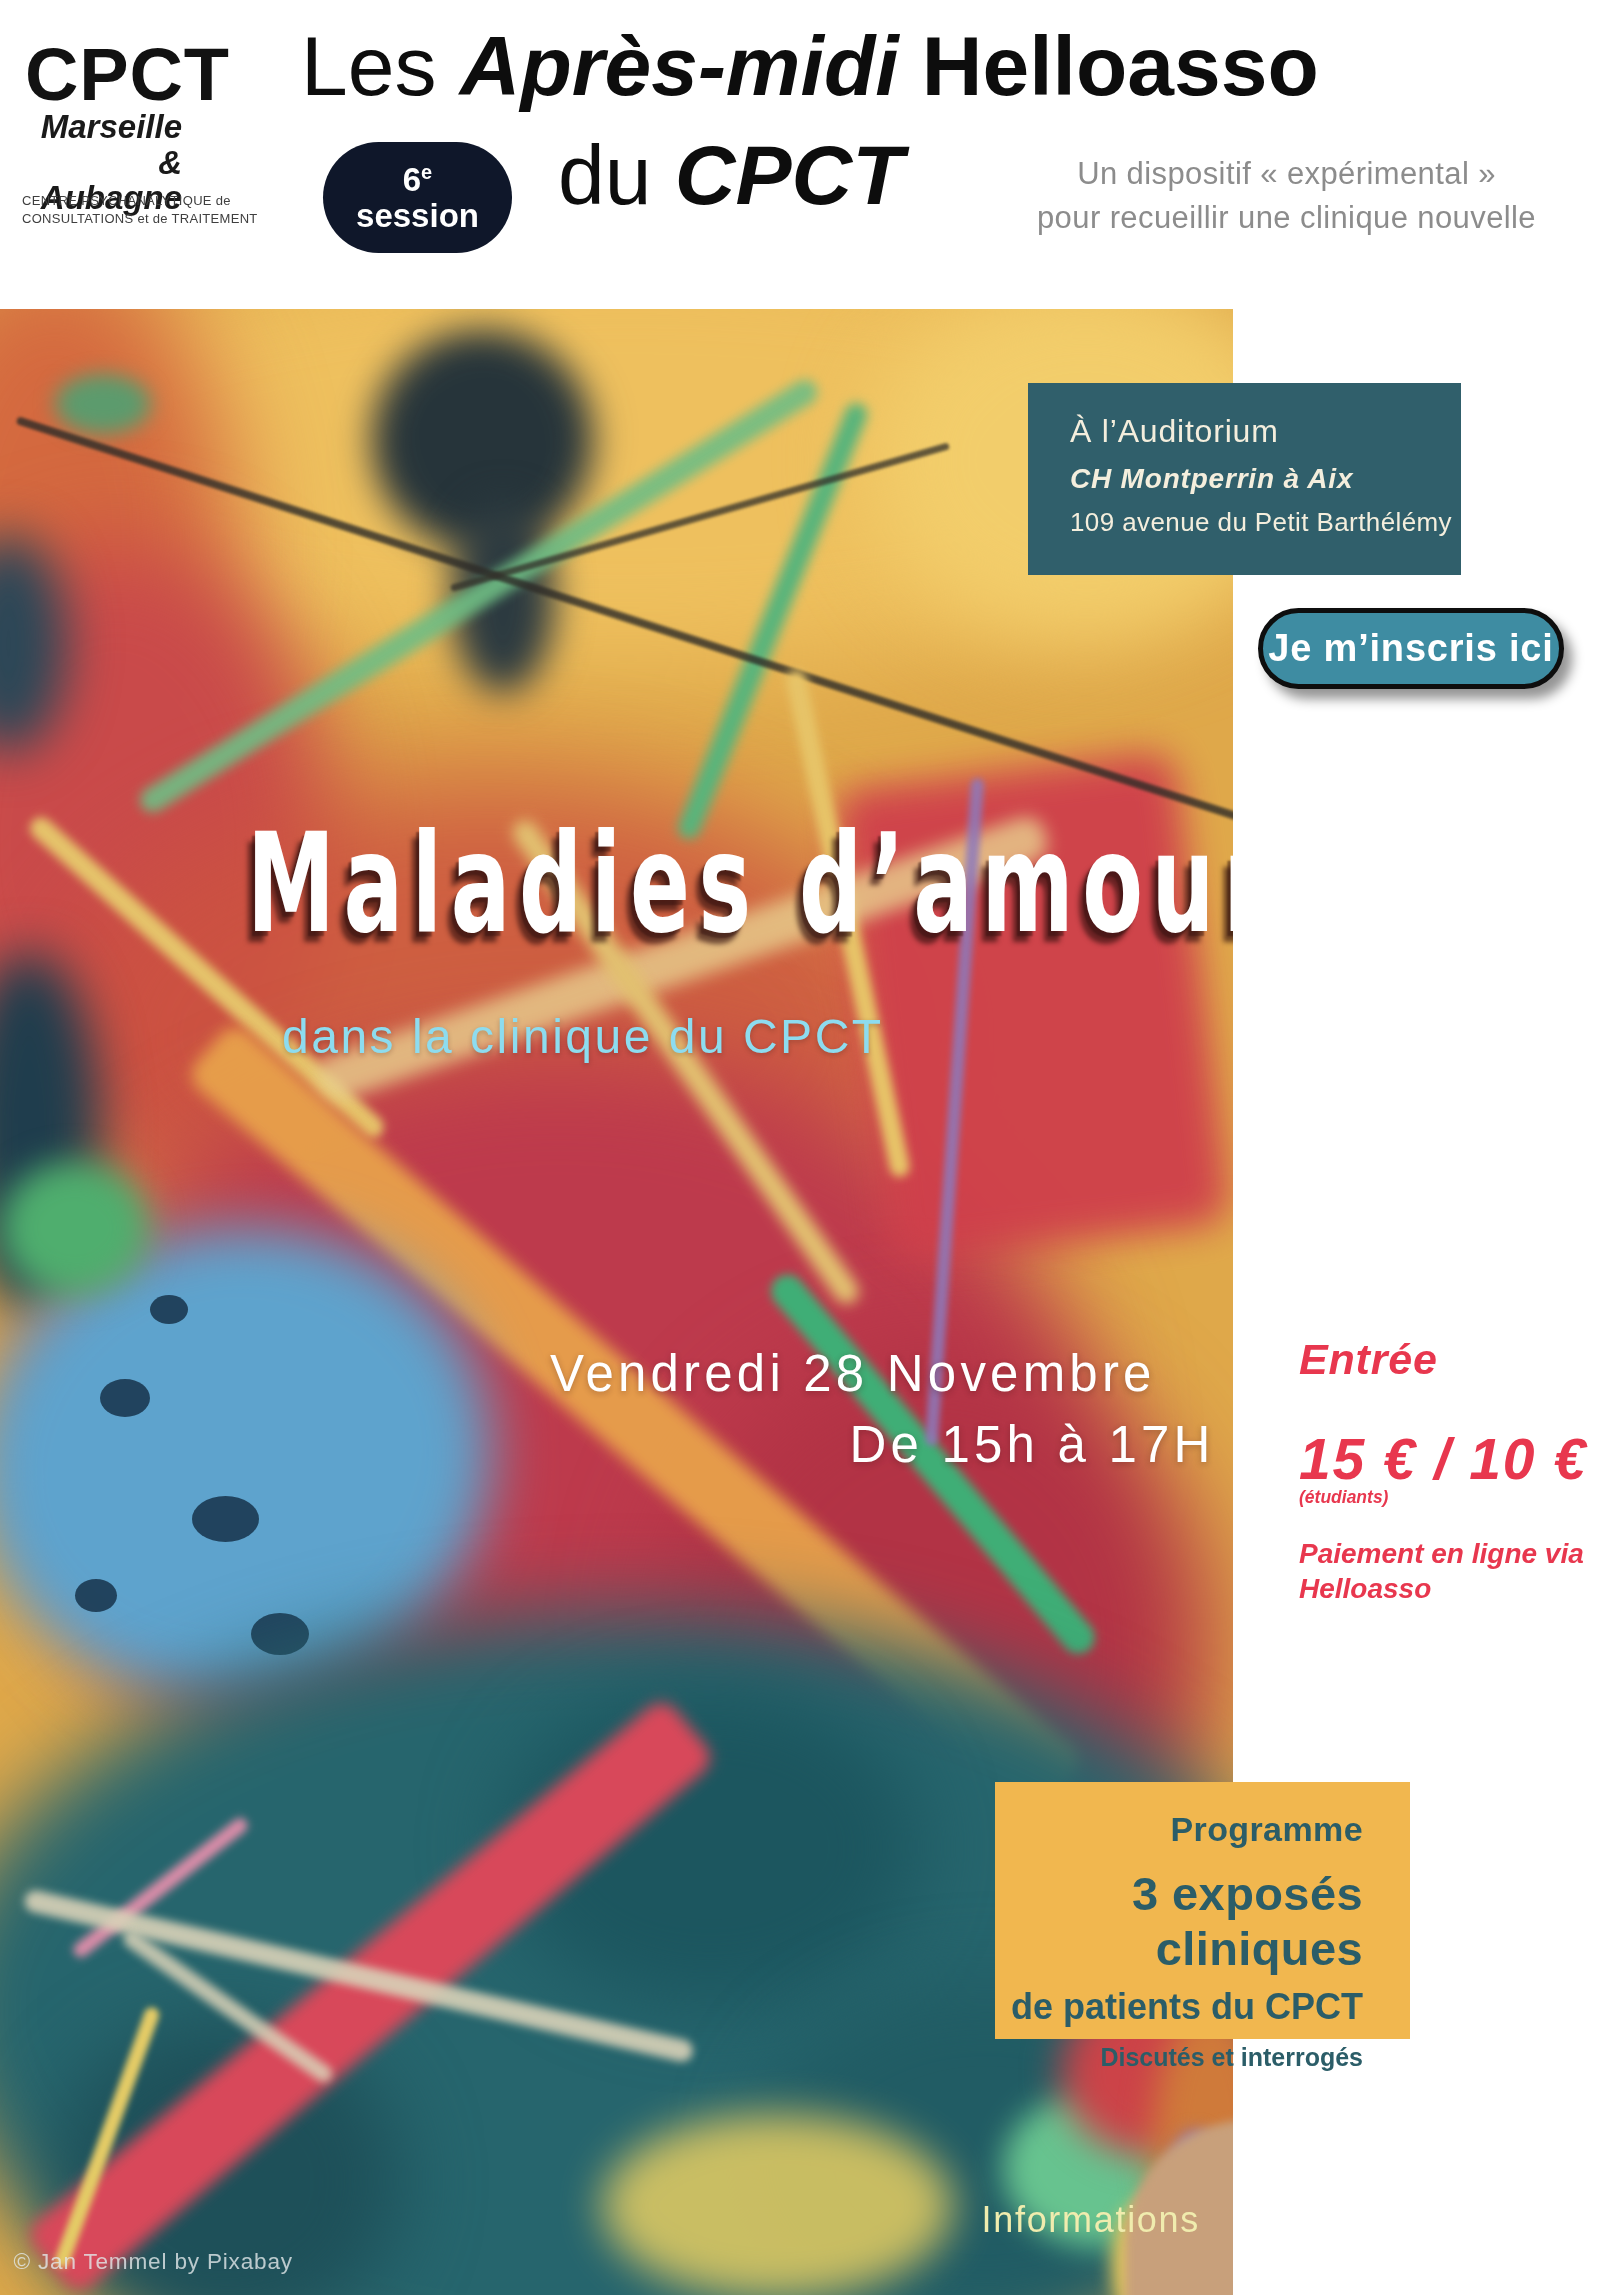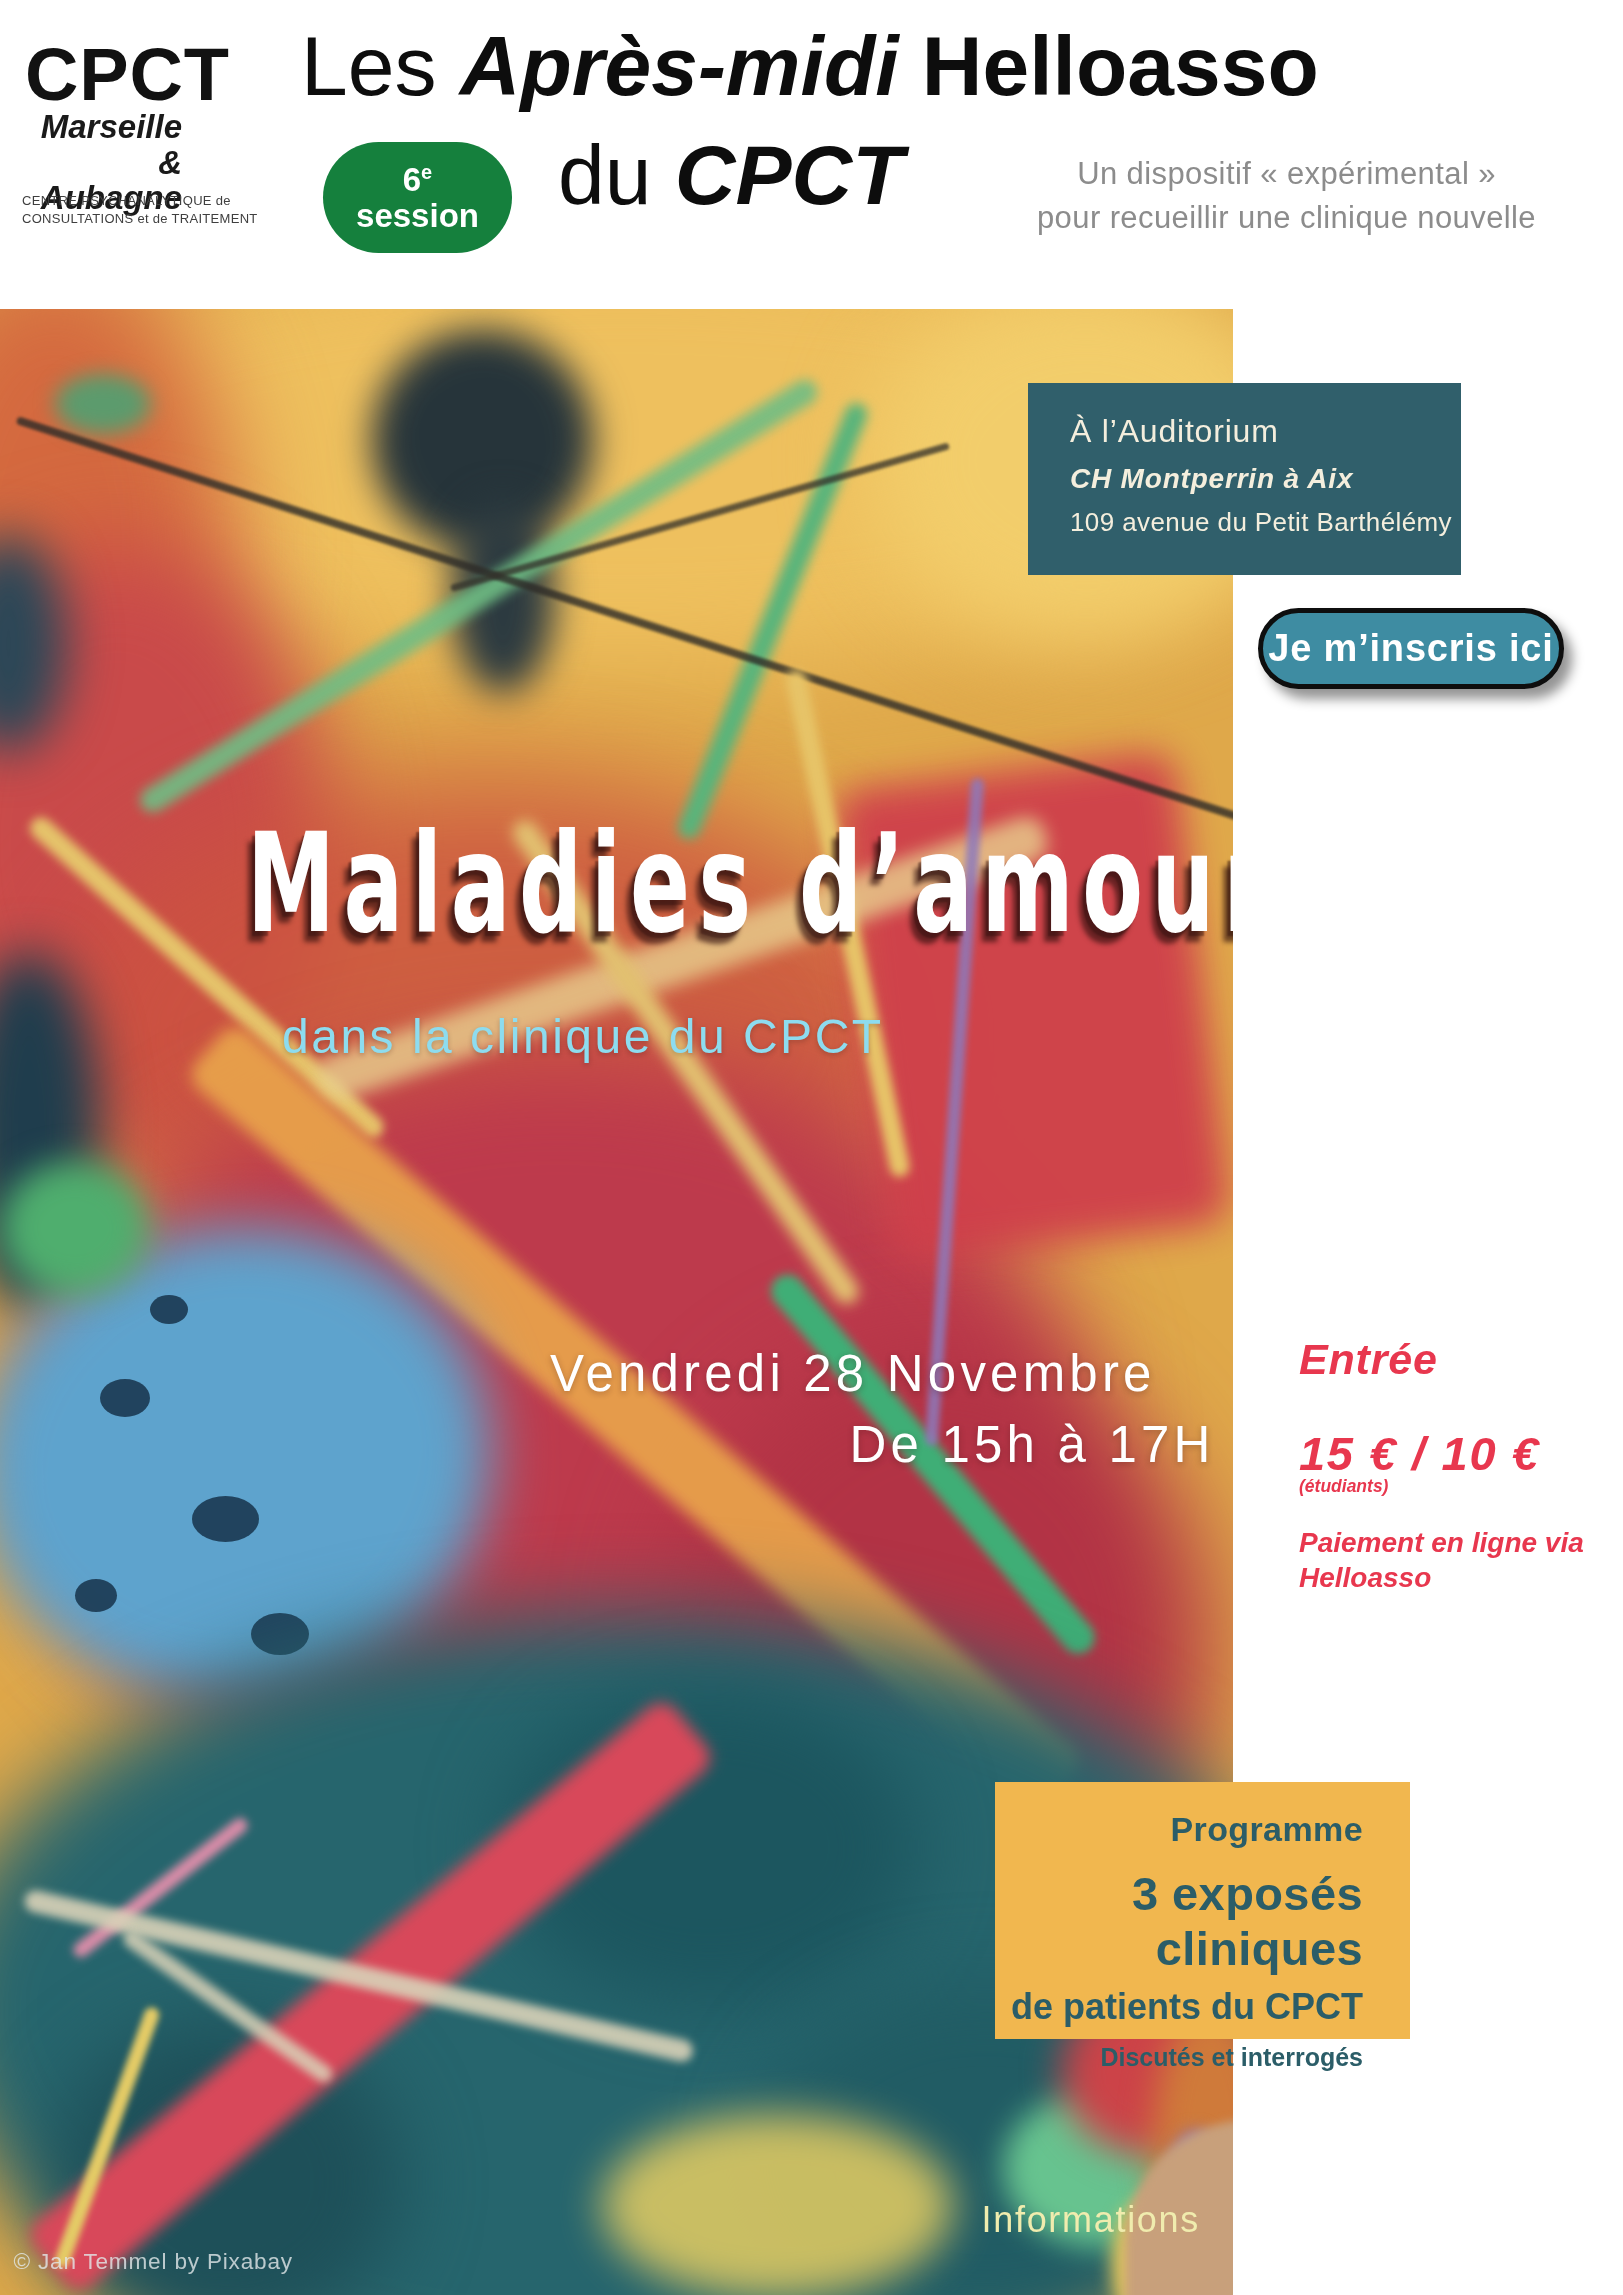--- a/index.html
+++ b/index.html
@@ -8,21 +8,21 @@
 
   
   .logo-acronym{position:absolute;left:25px;top:32px;font-size:74px;font-weight:700;
     letter-spacing:0.8px;color:#121212;}
   .logo-cities{position:absolute;left:15px;top:109px;width:167px;text-align:right;
     font-style:italic;font-weight:700;color:#1a1a1a;font-size:33px;line-height:1.08;}
   .logo-sub{position:absolute;left:22px;top:192px;font-size:13px;color:#3f3f3f;
     letter-spacing:0.3px;line-height:1.4;font-weight:400;}
 
   .badge{position:absolute;left:323px;top:142px;width:189px;height:111px;border-radius:58px;
-    background:#15803d;color:#ffffff;text-align:center;font-weight:700;
+    background:#0f172a;color:#ffffff;text-align:center;font-weight:700;
     display:flex;flex-direction:column;justify-content:center;line-height:1.1;}
   .badge .l1{font-size:33px;}
   .badge sup{font-size:20px;}
   .badge .l2{font-size:33px;}
 
   .title-l1{position:absolute;left:301px;top:18.4px;font-size:84px;color:#0d0d0d;white-space:nowrap;}
   .title-l2{position:absolute;left:558px;top:127px;font-size:84px;color:#0d0d0d;white-space:nowrap;}
   .t-reg{font-weight:400;}
   .t-bi{font-weight:700;font-style:italic;}
   .t-b{font-weight:700;}
@@ -60,21 +60,21 @@
 
   
   .cta{position:absolute;left:1258px;top:608px;width:306px;height:81px;border-radius:48px;
     background:#3e8ca2;border:5.8px solid #0e0e0e;box-sizing:border-box;cursor:pointer;
     box-shadow:8.4px 10px 11.7px rgba(0,0,0,.42);display:flex;align-items:center;justify-content:center;
     color:#ffffff;font-size:38px;font-weight:700;letter-spacing:0.8px;z-index:6;}
 
   
   .price-block{position:absolute;left:1299px;top:1335px;width:292px;color:#e8374e;z-index:6;font-style:italic;}
   .price-h{font-size:43px;font-weight:700;letter-spacing:0.8px;}
-  .price-v{font-size:47px;font-weight:700;letter-spacing:1.7px;margin-top:42px;white-space:nowrap;}
+  .price-v{font-size:57px;font-weight:700;letter-spacing:1.7px;margin-top:42px;white-space:nowrap;}
   .price-n{font-size:17.5px;font-weight:700;margin-top:-5px;}
   .price-p{font-size:28px;font-weight:700;line-height:1.25;margin-top:28px;}
 
   
   .program{position:absolute;left:995px;top:1782px;width:415px;height:257px;background:#f1b74f;
     color:#2b5d68;text-align:right;box-sizing:border-box;padding:28px 47px 0 0;z-index:5;}
   .program .p1{font-size:34px;font-weight:700;letter-spacing:0.4px;}
   .program .p2{font-size:47px;font-weight:700;margin-top:16.7px;letter-spacing:0.4px;}
   .program .p3{font-size:36px;font-weight:700;margin-top:10px;}
   .program .p4{font-size:25px;font-weight:700;margin-top:15px;}

